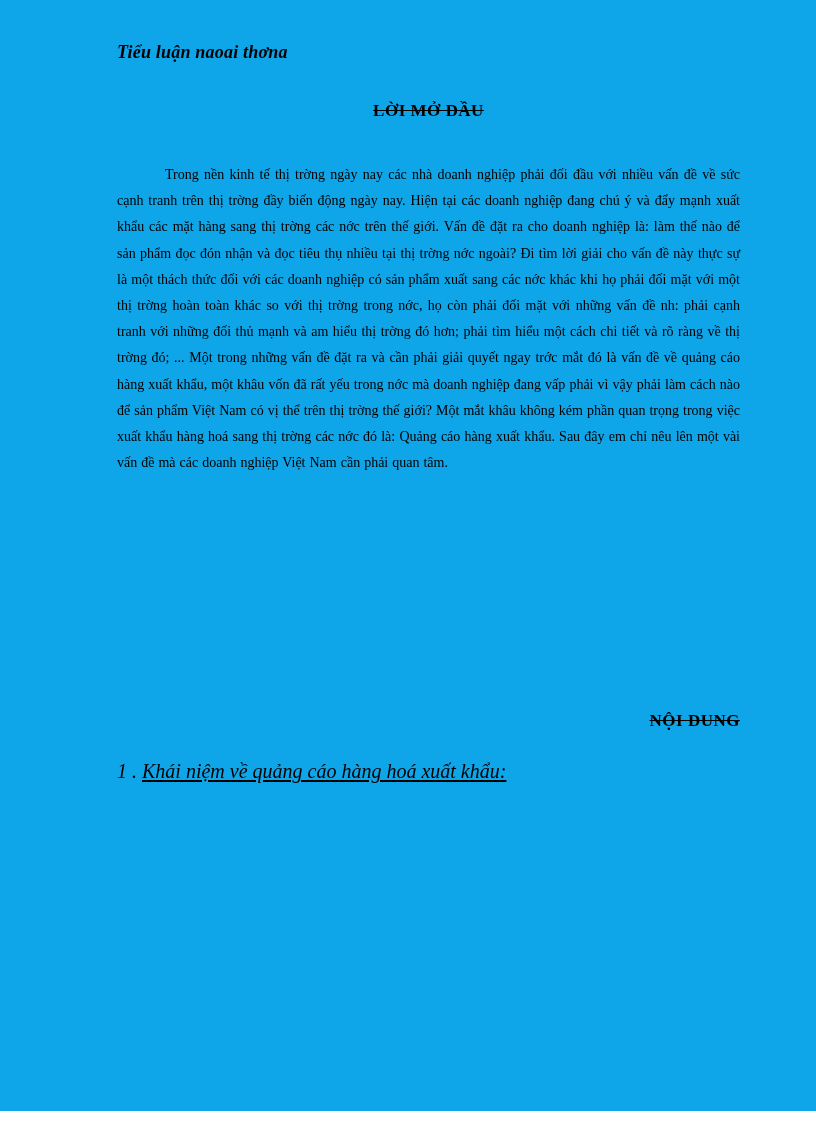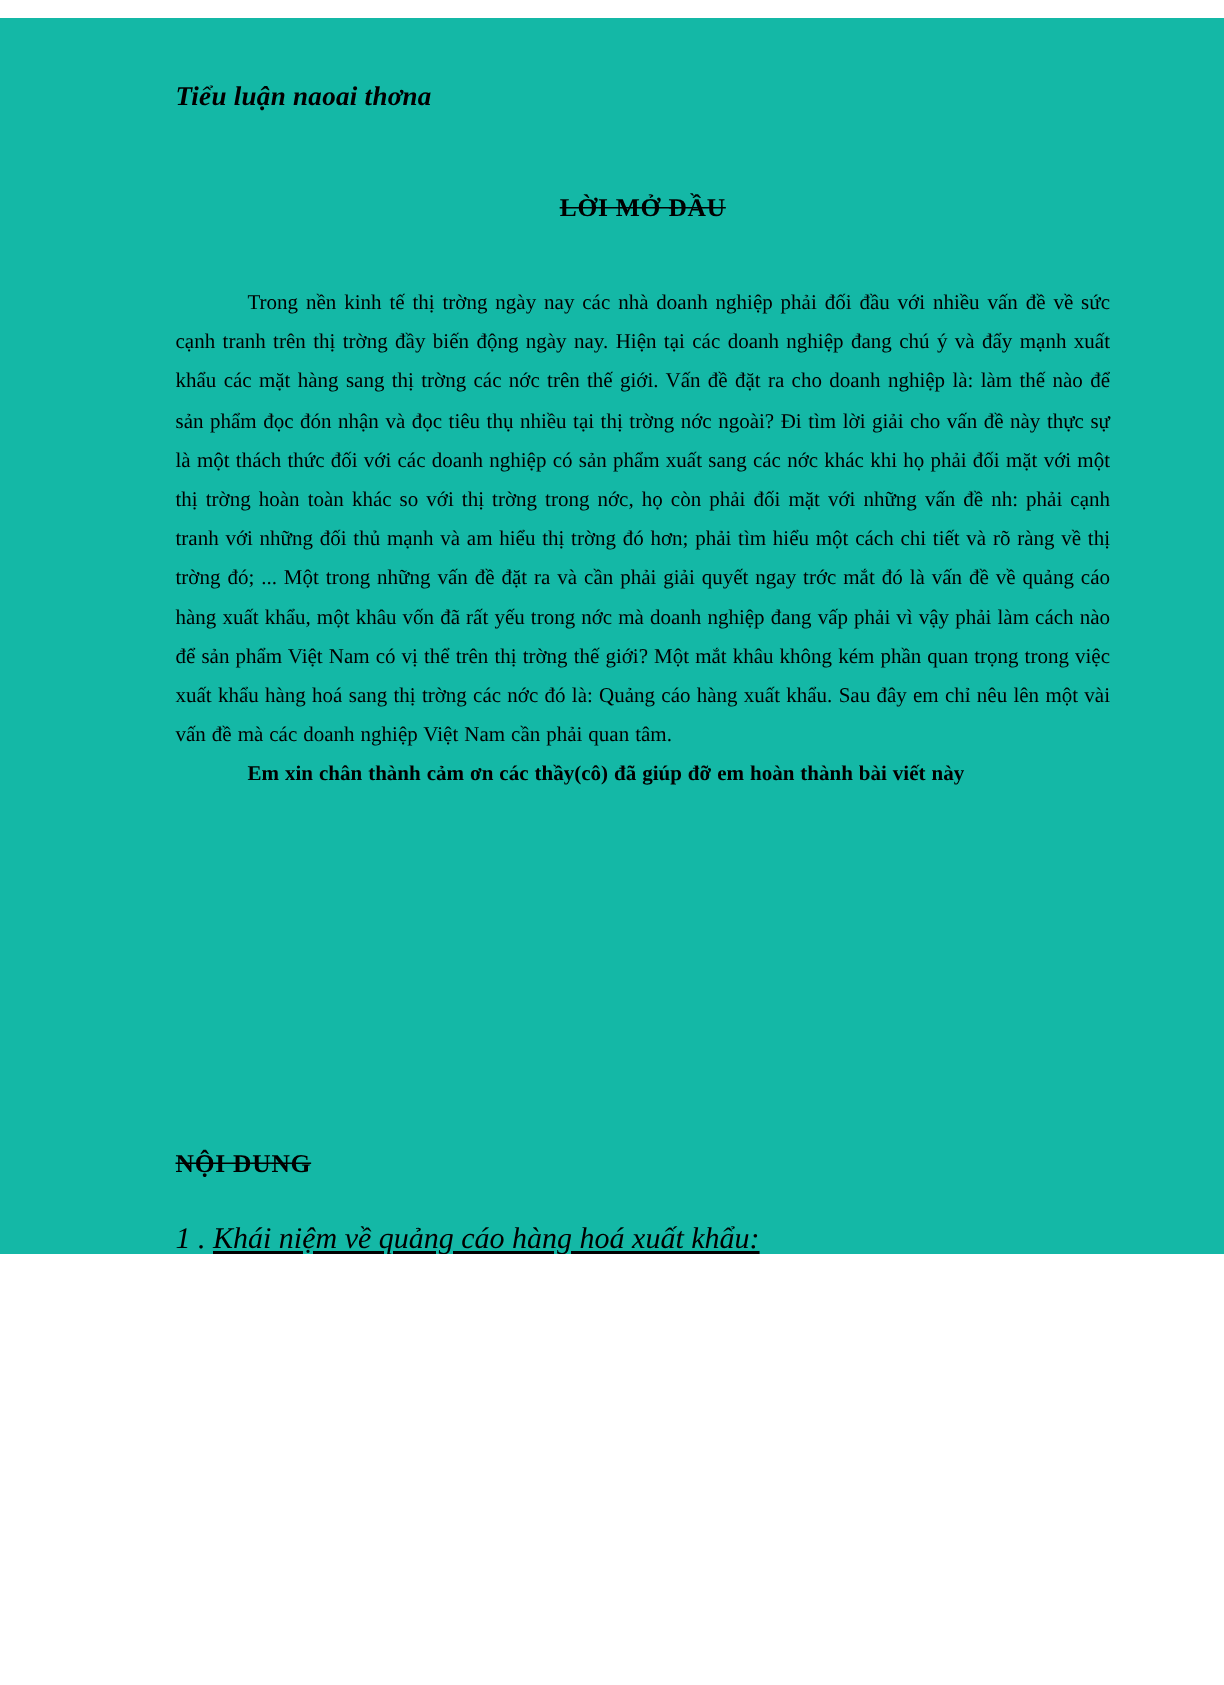--- a/index.html
+++ b/index.html
@@ -10,23 +10,23 @@
   }
   body {
     font-family: "Liberation Serif", "DejaVu Serif", serif;
     color: #000000;
     -webkit-font-smoothing: antialiased;
   }
 
   .page {
     position: relative;
     width: 816px;
-    height: 824px;
-    margin: 12px auto;
-    background: #14b8a6;
+    height: 1111px;
+    margin: 0 auto;
+    background: #0ea5e9;
     overflow: hidden;
     box-sizing: border-box;
   }
 
   
   .doc-header {
     position: absolute;
     left: 117px;
     top: 42px;
     width: 623px;
@@ -36,21 +36,21 @@
     font-size: 18px;
     letter-spacing: 0.2px;
     color: #000;
     white-space: nowrap;
   }
 
   
   .content {
     position: absolute;
     left: 117px;
-    top: 108px;
+    top: 92px;
     width: 623px;
   }
 
   
   .doc-title {
     text-align: center;
     font-weight: bold;
     font-size: 17px;
     letter-spacing: 0.5px;
     text-decoration: line-through;
@@ -78,21 +78,21 @@
   .body-par.bold-par {
     font-weight: bold;
     text-indent: 48px;
     margin-top: 0;
   }
 
   
   .gap-mid { height: 232px; }
 
   .title-noi-dung {
-    text-align: left;
+    text-align: right;
     font-weight: bold;
     font-size: 17px;
     letter-spacing: 0.5px;
     text-decoration: line-through;
     line-height: 26px;
     margin: 0;
   }
 
   .gap-after-noidung { height: 18px; }
 
@@ -137,21 +137,20 @@
   <div class="doc-header">Tiểu luận naoai thơna</div>
 
   <div class="content">
 
     <div class="doc-title title-mo-dau">LỜI MỞ ĐẦU</div>
 
     <div class="spacer-after-title"></div>
 
     <p class="body-par">Trong nền kinh tế thị trờng   ngày nay các nhà doanh nghiệp phải đối đầu với nhiều vấn đề về sức cạnh tranh trên thị trờng   đầy biến động ngày nay. Hiện tại các doanh nghiệp đang chú ý và đẩy mạnh xuất khẩu các mặt hàng sang thị trờng   các nớc   trên thế giới. Vấn đề đặt ra cho doanh nghiệp là: làm thế nào để sản phẩm đọc   đón nhận và đọc   tiêu thụ nhiều tại thị trờng   nớc   ngoài? Đi tìm lời giải cho vấn đề này thực sự là một thách thức đối với các doanh nghiệp có sản phẩm xuất sang các nớc   khác khi họ phải đối mặt với một thị trờng   hoàn toàn khác so với thị trờng   trong nớc,   họ còn phải đối mặt với những vấn đề nh: phải cạnh tranh với những đối thủ mạnh và am hiểu thị trờng   đó hơn; phải tìm hiểu một cách chi tiết và rõ ràng về thị trờng   đó; ... Một trong những vấn đề đặt ra và cần phải giải quyết ngay trớc   mắt  đó là vấn đề về quảng cáo hàng xuất khẩu, một khâu vốn đã rất yếu trong nớc   mà doanh nghiệp đang vấp phải vì vậy phải làm cách nào để sản phẩm Việt Nam có vị thể trên thị trờng   thế giới? Một mắt khâu không kém phần quan trọng trong việc xuất khẩu hàng hoá sang thị trờng   các nớc   đó là: Quảng cáo hàng xuất khẩu. Sau đây em chỉ nêu lên một vài vấn đề mà các doanh nghiệp Việt Nam cần phải quan tâm.</p>
 
-    <p class="body-par bold-par">Em xin chân thành cảm ơn các thầy(cô) đã giúp đỡ em hoàn thành bài viết này</p>
 
     <div class="gap-mid"></div>
 
     <div class="title-noi-dung">NỘI DUNG</div>
 
     <div class="gap-after-noidung"></div>
 
 
     <div class="gap-after-h1"></div>
 

